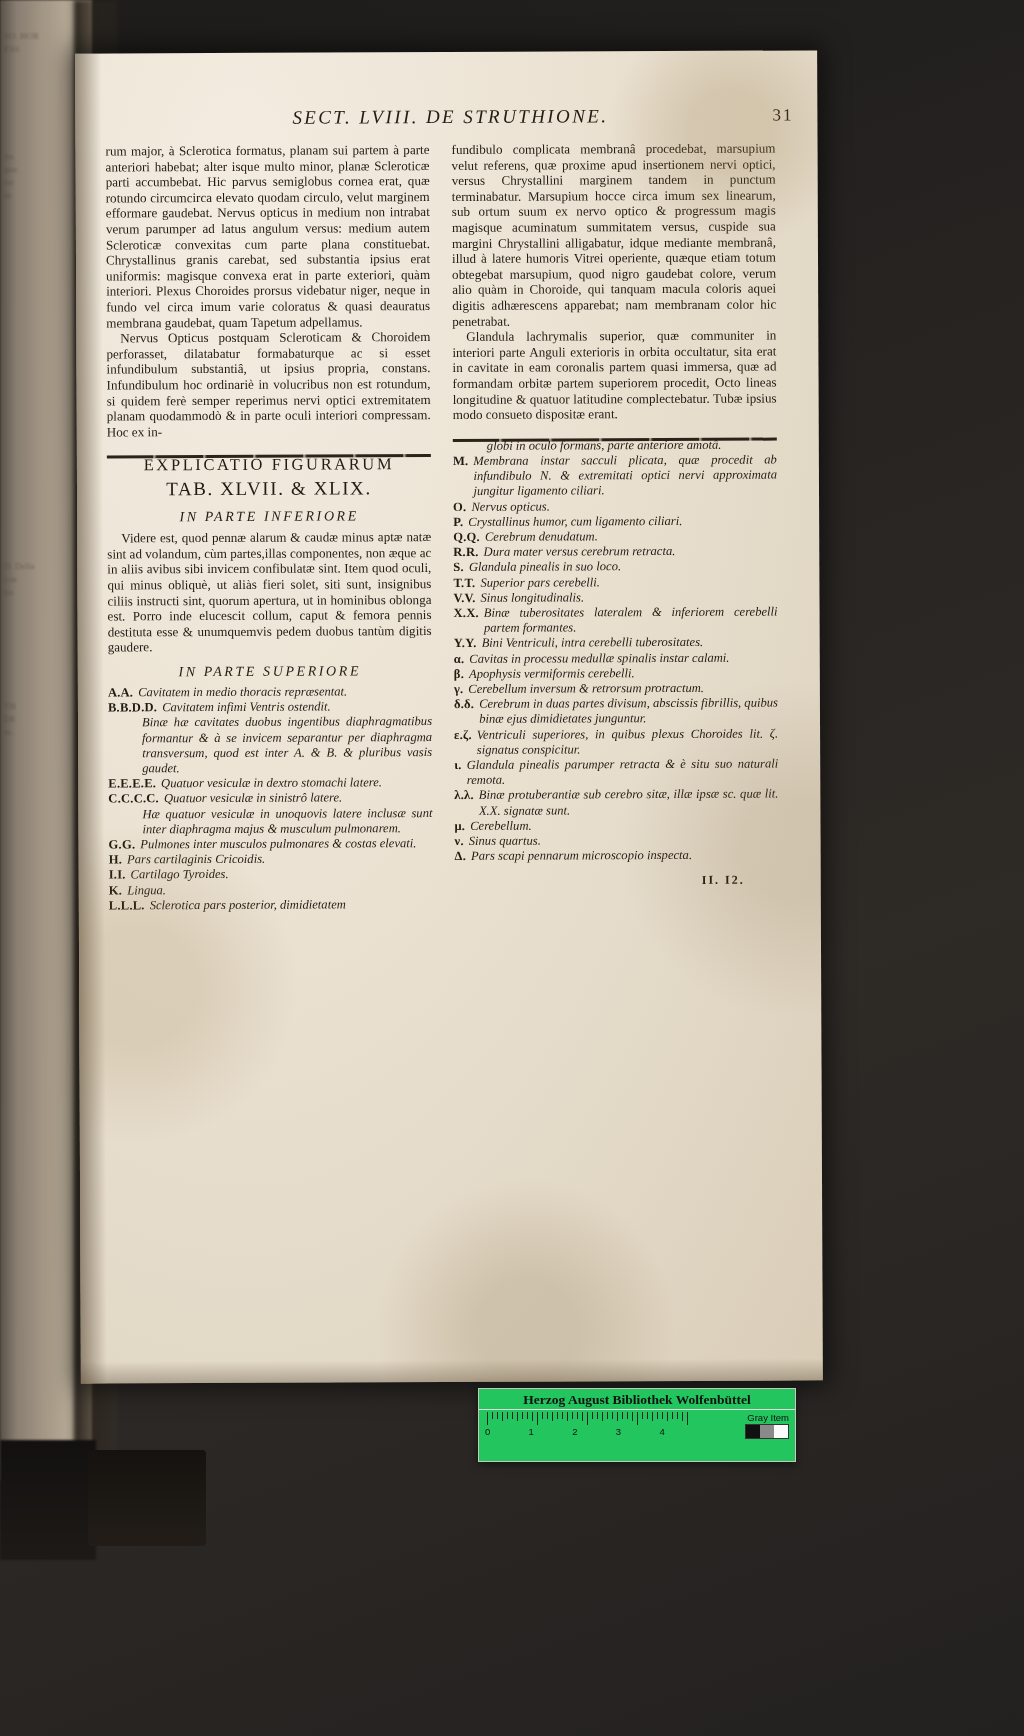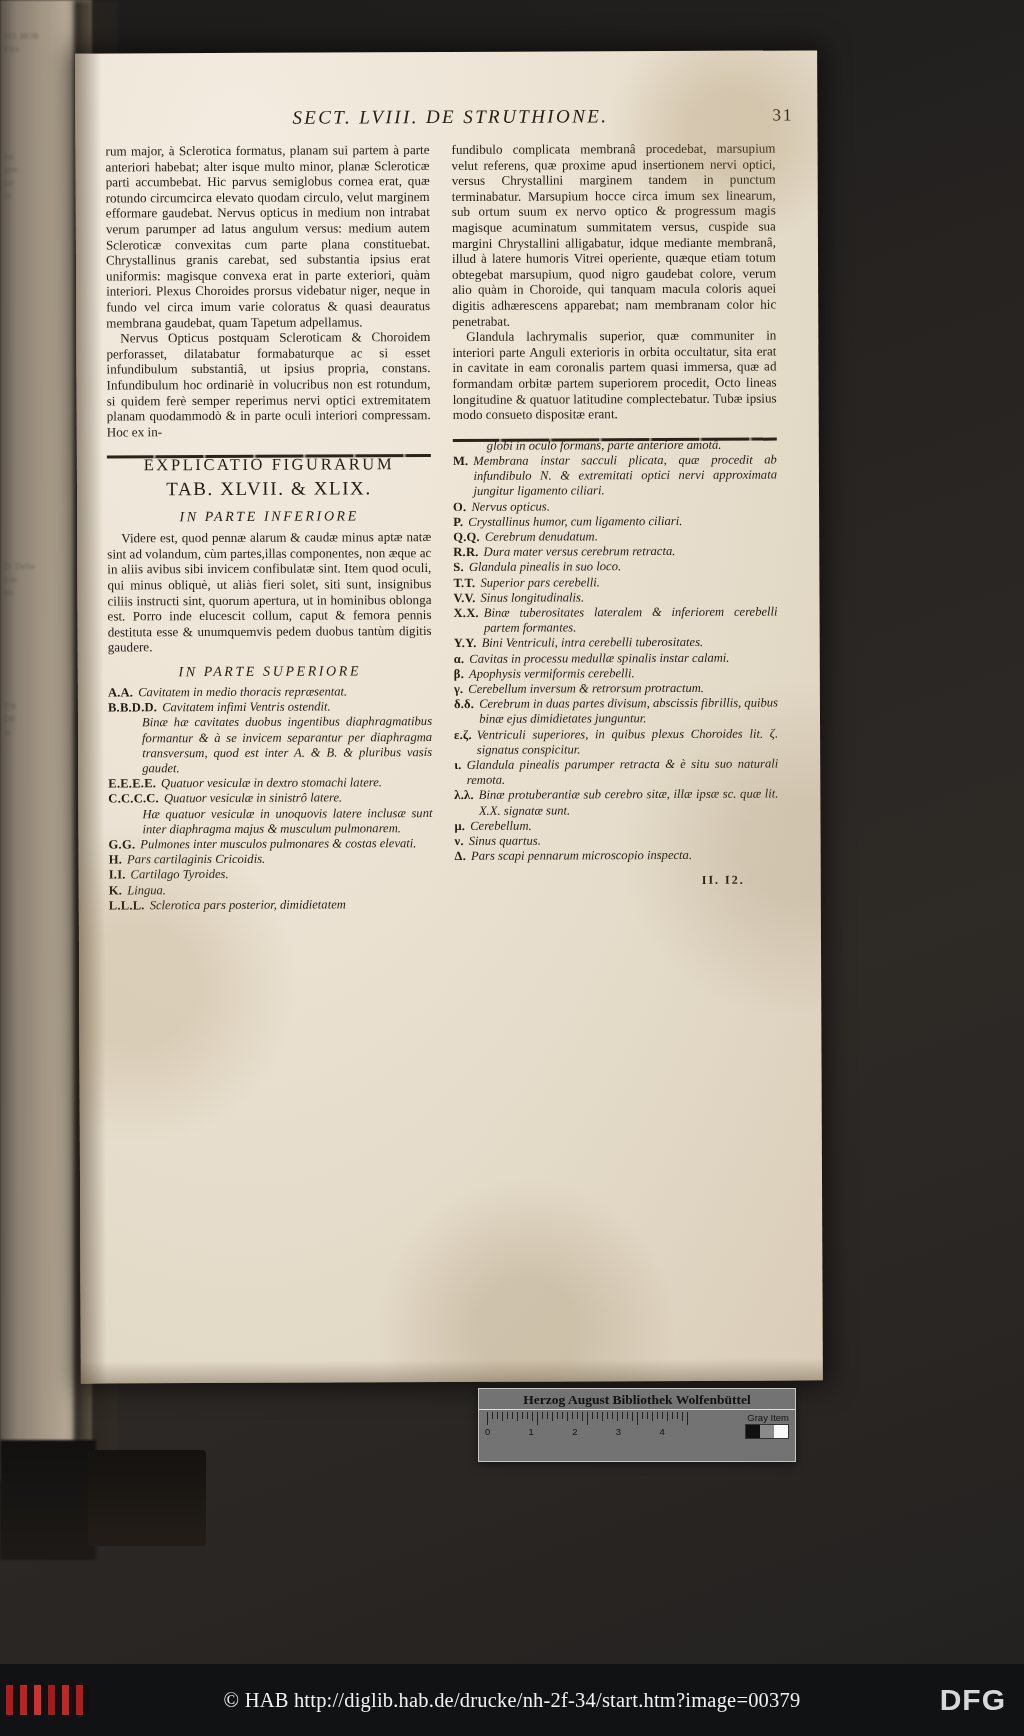--- a/index.html
+++ b/index.html
@@ -102,21 +102,21 @@
   .entry.cont .txt{text-indent:0;}
   .entry.cont{padding-left:34px;}
   .sig{
     text-align:right;font-size:12px;letter-spacing:2px;margin-top:10px;
     padding-right:34px;color:#221b12;font-weight:600;
   }
 
   
   .target{
     position:absolute;left:478px;top:1388px;width:316px;height:72px;
-    background:#737373;border:1px solid #c9c6bd;box-shadow:0 2px 8px rgba(0,0,0,.5);
+    background:#22c55e;border:1px solid #c9c6bd;box-shadow:0 2px 8px rgba(0,0,0,.5);
   }
   .target .tt{
     text-align:center;font-family:"Liberation Serif",serif;font-weight:700;
     font-size:13.5px;color:#111;padding:3px 0 1px;border-bottom:1px solid #e2e0da;
   }
   .target .row{display:flex;align-items:flex-start;padding:2px 6px 0 6px;gap:6px;}
   .ruler{flex:0 0 218px;}
   .ruler .ticks{height:14px;position:relative;}
   .ruler .ticks i{
     position:absolute;top:0;width:1px;background:#222;display:block;
@@ -406,31 +406,13 @@
         <div class="lab">Gray Item</div>
         <div class="chips">
           <i style="background:#111;"></i>
             <i style="background:#8a8a8a;"></i>
             <i style="background:#fafafa;"></i>
         </div>
       </div>
     </div>
   </div>
 
-  <div class="footer">
-    <div class="cbar">
-      <i style="background:#b11b1b;"></i>
-        <i style="background:#111;"></i>
-        <i style="background:#c02020;"></i>
-      <i style="background:#111;"></i>
-        <i style="background:#d43030;"></i>
-        <i style="background:#111;"></i>
-      <i style="background:#a81818;"></i>
-        <i style="background:#111;"></i>
-        <i style="background:#c52424;"></i>
-      <i style="background:#111;"></i>
-        <i style="background:#b31c1c;"></i>
-        <i style="background:#111;"></i>
-    </div>
-    <div class="cred">© HAB http://diglib.hab.de/drucke/nh-2f-34/start.htm?image=00379</div>
-    <div class="dfg">DFG</div>
-  </div>
 </div>
 
 </body></html>

